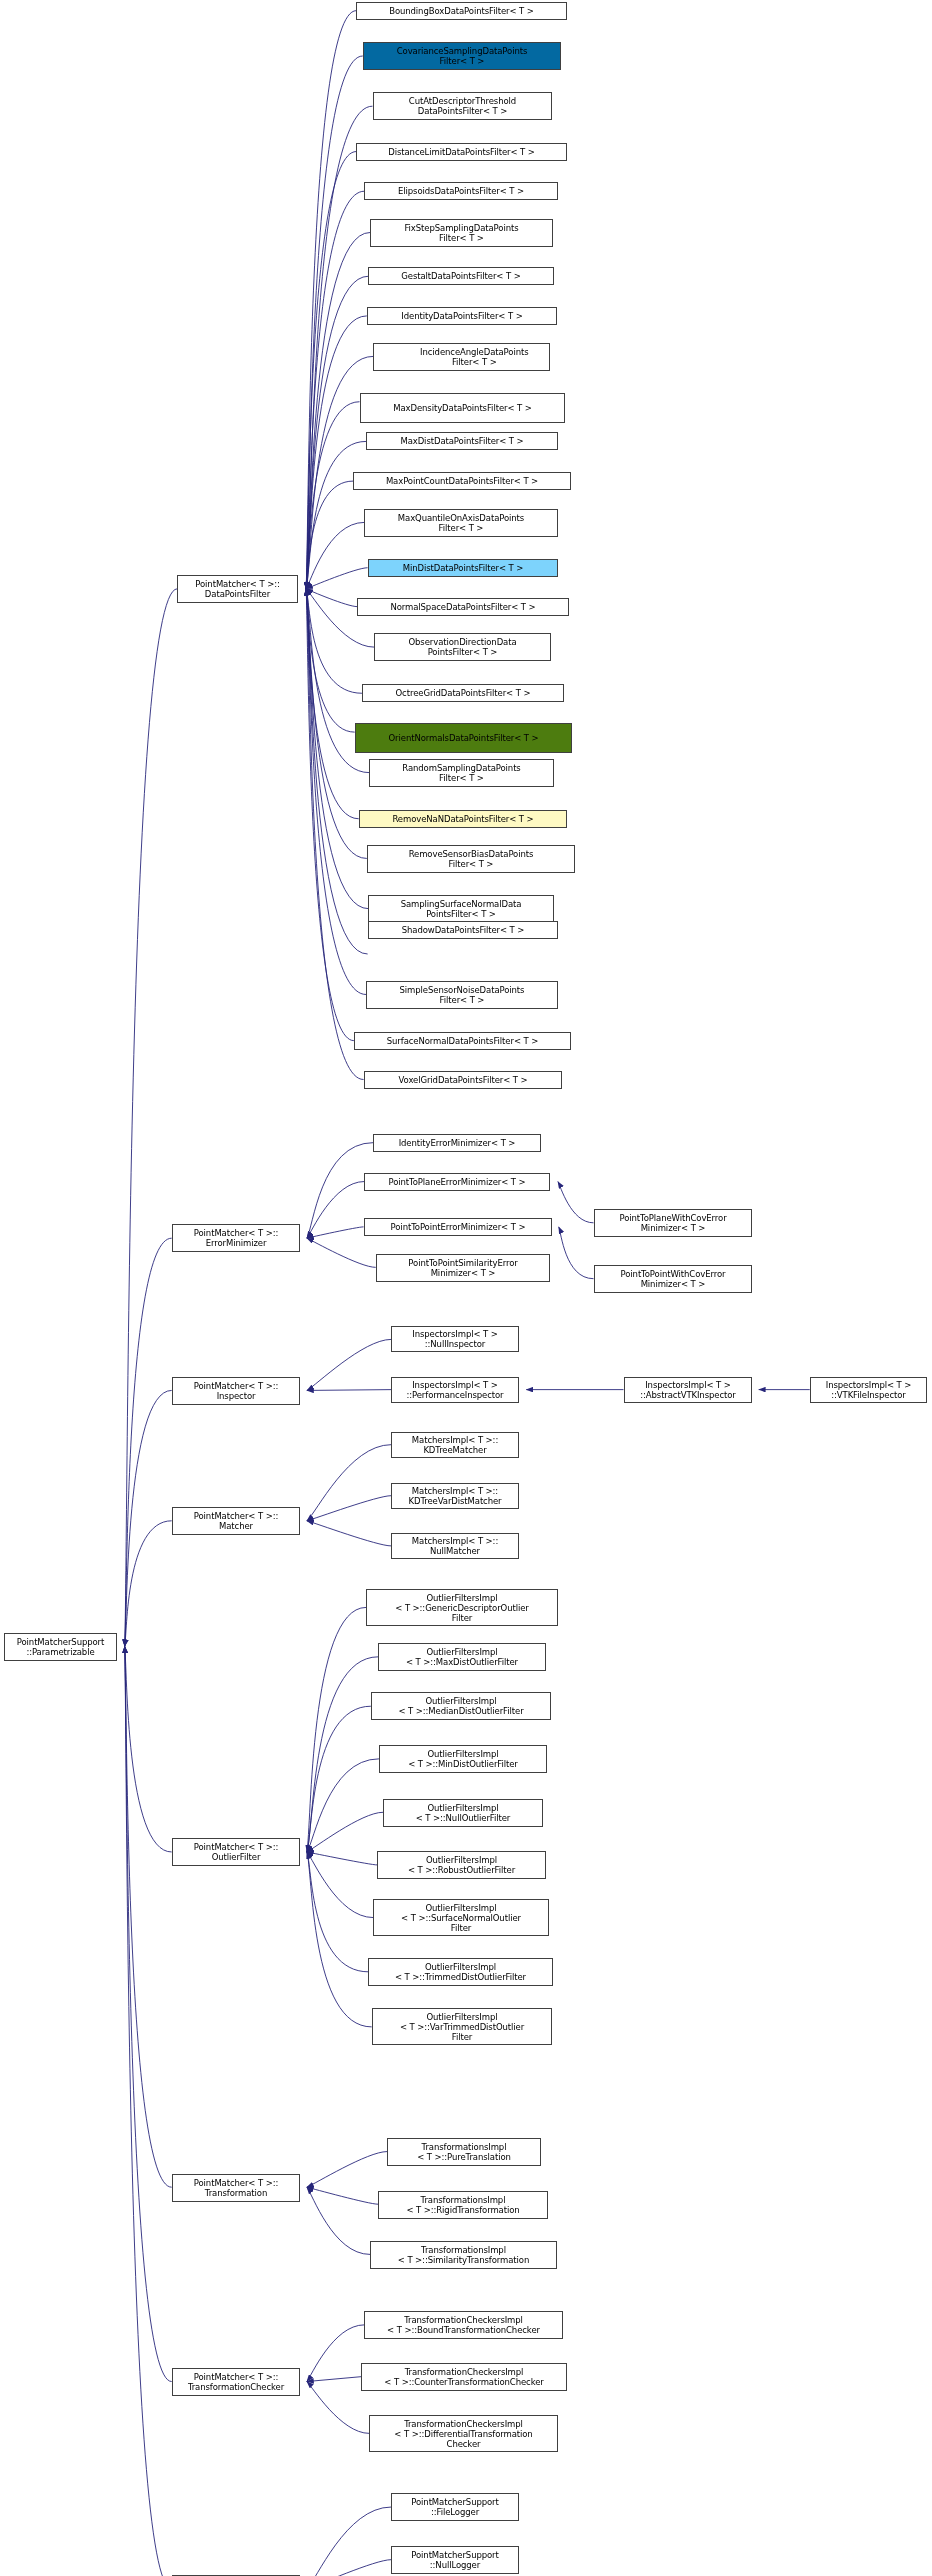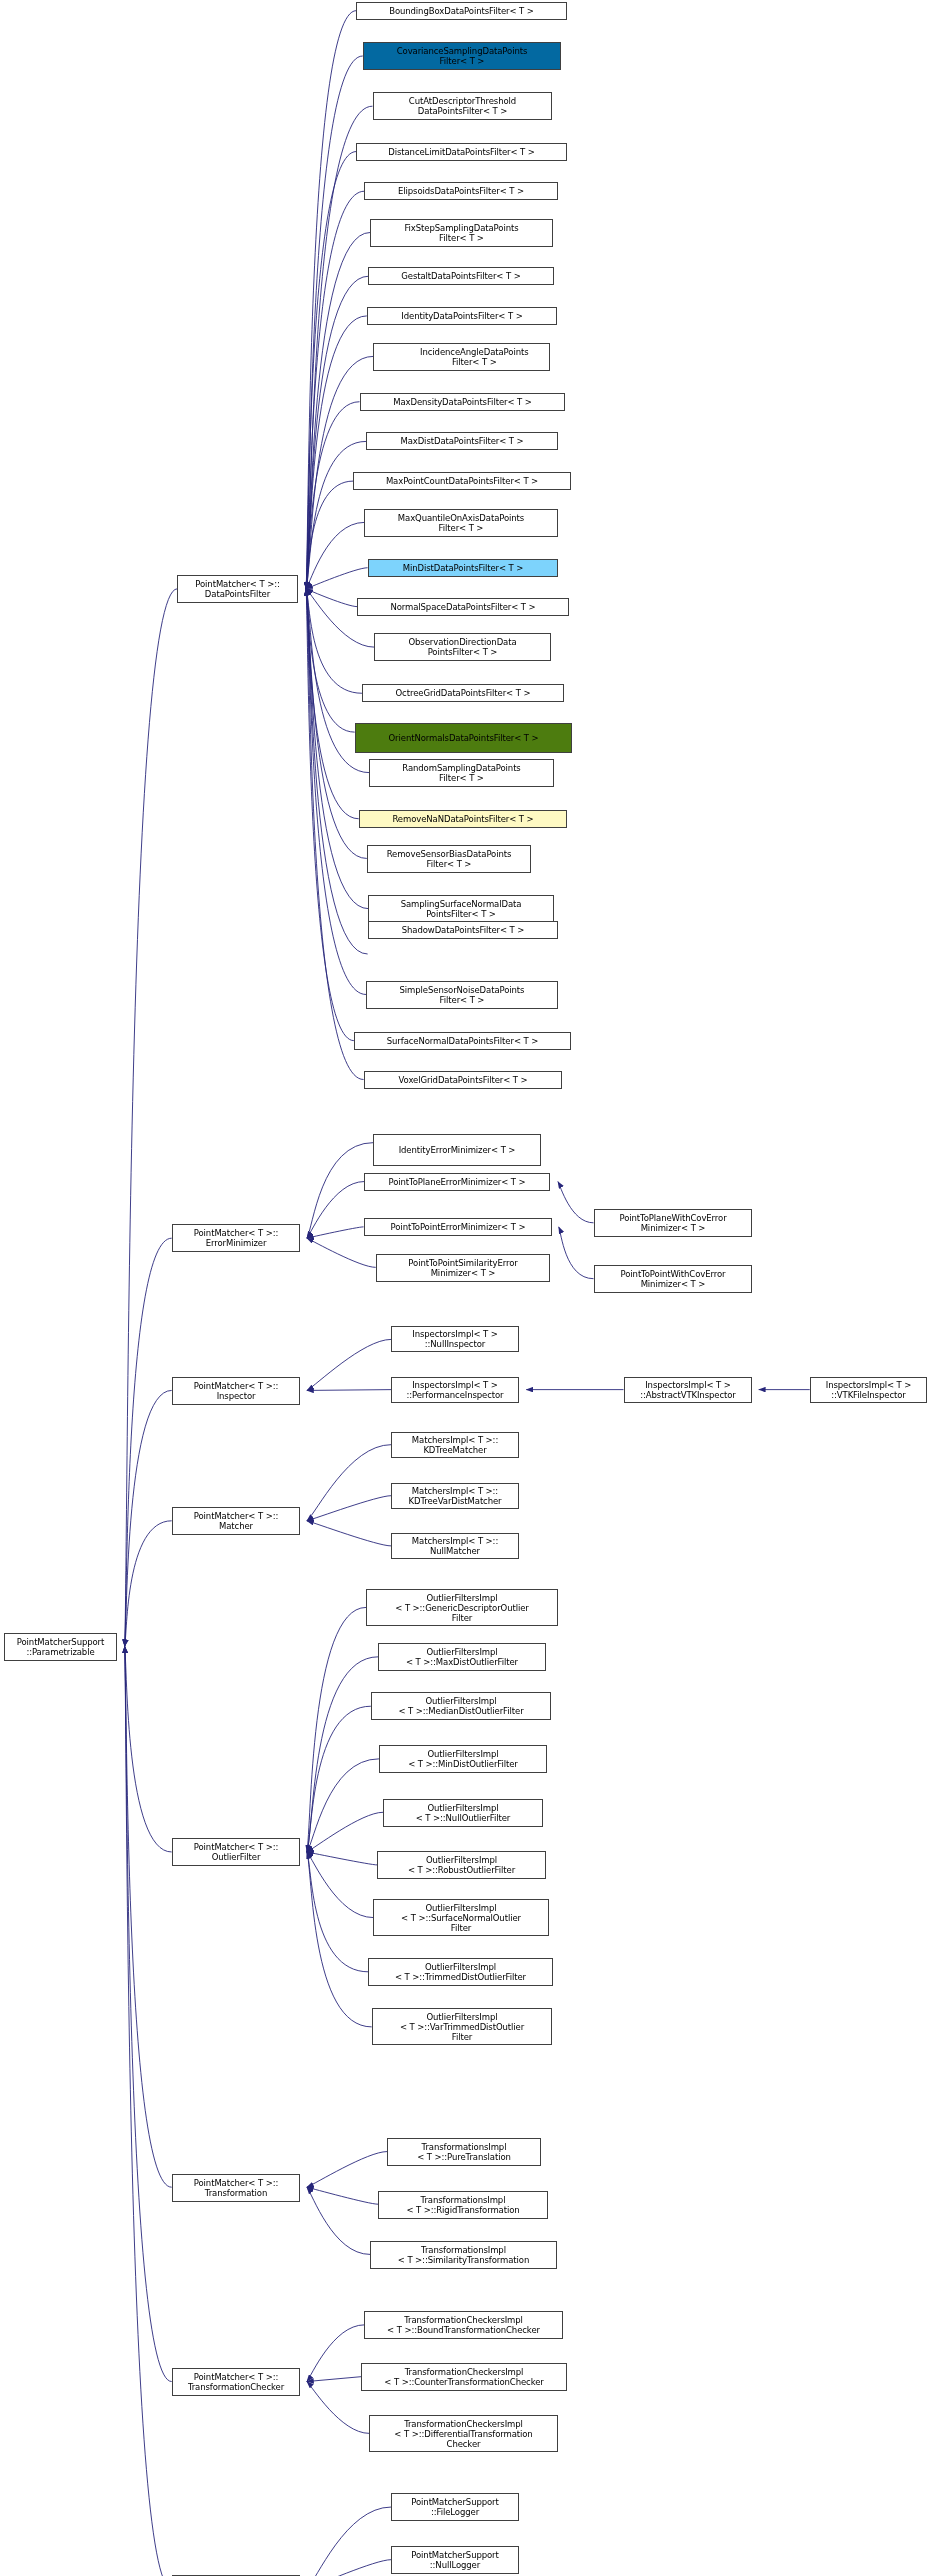--- a/index.html
+++ b/index.html
@@ -145,44 +145,44 @@
       <div class="node" style="left: 373px; top: 92px; width: 179px; height: 27.5px; border-color: rgb(64, 64, 64); background: rgb(255, 255, 255); color: rgb(0, 0, 0);">CutAtDescriptorThreshold
 DataPointsFilter&lt; T &gt;</div>
       <div class="node" style="left: 356px; top: 143px; width: 211px; height: 18px; border-color: rgb(64, 64, 64); background: rgb(255, 255, 255); color: rgb(0, 0, 0);">DistanceLimitDataPointsFilter&lt; T &gt;</div>
       <div class="node" style="left: 364px; top: 182px; width: 194px; height: 18px; border-color: rgb(64, 64, 64); background: rgb(255, 255, 255); color: rgb(0, 0, 0);">ElipsoidsDataPointsFilter&lt; T &gt;</div>
       <div class="node" style="left: 370px; top: 219px; width: 183px; height: 27.5px; border-color: rgb(64, 64, 64); background: rgb(255, 255, 255); color: rgb(0, 0, 0);">FixStepSamplingDataPoints
 Filter&lt; T &gt;</div>
       <div class="node" style="left: 368px; top: 267px; width: 186px; height: 18px; border-color: rgb(64, 64, 64); background: rgb(255, 255, 255); color: rgb(0, 0, 0);">GestaltDataPointsFilter&lt; T &gt;</div>
       <div class="node" style="left: 367px; top: 307px; width: 190px; height: 18px; border-color: rgb(64, 64, 64); background: rgb(255, 255, 255); color: rgb(0, 0, 0);">IdentityDataPointsFilter&lt; T &gt;</div>
       <div class="node" style="left: 373px; top: 343px; width: 177px; height: 27.5px; border-color: rgb(64, 64, 64); background: rgb(255, 255, 255); color: rgb(0, 0, 0); padding-left: 28px;">IncidenceAngleDataPoints
 Filter&lt; T &gt;</div>
-      <div class="node" style="left: 360px; top: 393px; width: 205px; height: 18px; border-color: rgb(64, 64, 64); background: rgb(255, 255, 255); color: rgb(0, 0, 0);">MaxDensityDataPointsFilter&lt; T &gt;</div>
+      <div class="node" style="left: 360px; top: 393px; width: 205px; height: 30px; border-color: rgb(64, 64, 64); background: rgb(255, 255, 255); color: rgb(0, 0, 0);">MaxDensityDataPointsFilter&lt; T &gt;</div>
       <div class="node" style="left: 366px; top: 432px; width: 192px; height: 18px; border-color: rgb(64, 64, 64); background: rgb(255, 255, 255); color: rgb(0, 0, 0); text-align: center;">MaxDistDataPointsFilter&lt; T &gt;</div>
       <div class="node" style="left: 353px; top: 472px; width: 218px; height: 18px; border-color: rgb(64, 64, 64); background: rgb(255, 255, 255); color: rgb(0, 0, 0); text-align: right;">MaxPointCountDataPointsFilter&lt; T &gt;</div>
       <div class="node" style="left: 364px; top: 509px; width: 194px; height: 27.5px; border-color: rgb(64, 64, 64); background: rgb(255, 255, 255); color: rgb(0, 0, 0);">MaxQuantileOnAxisDataPoints
 Filter&lt; T &gt;</div>
       <div class="node" style="left: 368px; top: 559px; width: 190px; height: 18px; border-color: rgb(64, 64, 64); background: #7dd3fc; color: rgb(0, 0, 0);">MinDistDataPointsFilter&lt; T &gt;</div>
       <div class="node" style="left: 357px; top: 598px; width: 212px; height: 18px; border-color: rgb(64, 64, 64); background: rgb(255, 255, 255); color: rgb(0, 0, 0);">NormalSpaceDataPointsFilter&lt; T &gt;</div>
       <div class="node" style="left: 374px; top: 633px; width: 177px; height: 27.5px; border-color: rgb(64, 64, 64); background: rgb(255, 255, 255); color: rgb(0, 0, 0);">ObservationDirectionData
 PointsFilter&lt; T &gt;</div>
       <div class="node" style="left: 362px; top: 684px; width: 202px; height: 18px; border-color: rgb(64, 64, 64); background: rgb(255, 255, 255); color: rgb(0, 0, 0);">OctreeGridDataPointsFilter&lt; T &gt;</div>
       <div class="node" style="left: 355px; top: 723px; width: 217px; height: 30px; border-color: rgb(64, 64, 64); background: #4d7c0f; color: rgb(0, 0, 0);">OrientNormalsDataPointsFilter&lt; T &gt;</div>
       <div class="node" style="left: 369px; top: 759px; width: 185px; height: 27.5px; border-color: rgb(64, 64, 64); background: rgb(255, 255, 255); color: rgb(0, 0, 0);">RandomSamplingDataPoints
 Filter&lt; T &gt;</div>
       <div class="node" style="left: 359px; top: 810px; width: 208px; height: 18px; border-color: rgb(64, 64, 64); background: #fef9c3; color: rgb(0, 0, 0);">RemoveNaNDataPointsFilter&lt; T &gt;</div>
-      <div class="node" style="left: 367px; top: 845px; width: 164px; height: 27.5px; border-color: rgb(64, 64, 64); background: rgb(255, 255, 255); color: rgb(0, 0, 0);">RemoveSensorBiasDataPoints
+      <div class="node" style="left: 367px; top: 845px; width: 208px; height: 27.5px; border-color: rgb(64, 64, 64); background: rgb(255, 255, 255); color: rgb(0, 0, 0);">RemoveSensorBiasDataPoints
 Filter&lt; T &gt;</div>
       <div class="node" style="left: 368px; top: 895px; width: 186px; height: 27.5px; border-color: rgb(64, 64, 64); background: rgb(255, 255, 255); color: rgb(0, 0, 0);">SamplingSurfaceNormalData
 PointsFilter&lt; T &gt;</div>
       <div class="node" style="left: 368px; top: 921px; width: 190px; height: 18px; border-color: rgb(64, 64, 64); background: rgb(255, 255, 255); color: rgb(0, 0, 0);">ShadowDataPointsFilter&lt; T &gt;</div>
       <div class="node" style="left: 366px; top: 981px; width: 192px; height: 27.5px; border-color: rgb(64, 64, 64); background: rgb(255, 255, 255); color: rgb(0, 0, 0);">SimpleSensorNoiseDataPoints
 Filter&lt; T &gt;</div>
       <div class="node" style="left: 354px; top: 1032px; width: 217px; height: 18px; border-color: rgb(64, 64, 64); background: rgb(255, 255, 255); color: rgb(0, 0, 0);">SurfaceNormalDataPointsFilter&lt; T &gt;</div>
       <div class="node" style="left: 364px; top: 1071px; width: 198px; height: 18px; border-color: rgb(64, 64, 64); background: rgb(255, 255, 255); color: rgb(0, 0, 0);">VoxelGridDataPointsFilter&lt; T &gt;</div>
-      <div class="node" style="left: 373px; top: 1134px; width: 168px; height: 32px; border-color: rgb(64, 64, 64); background: rgb(255, 255, 255); color: rgb(0, 0, 0);">IdentityErrorMinimizer&lt; T &gt;</div>
+      <div class="node" style="left: 373px; top: 1134px; width: 168px; height: 18px; border-color: rgb(64, 64, 64); background: rgb(255, 255, 255); color: rgb(0, 0, 0);">IdentityErrorMinimizer&lt; T &gt;</div>
       <div class="node" style="left: 364px; top: 1173px; width: 186px; height: 18px; border-color: rgb(64, 64, 64); background: rgb(255, 255, 255); color: rgb(0, 0, 0);">PointToPlaneErrorMinimizer&lt; T &gt;</div>
       <div class="node" style="left: 364px; top: 1218px; width: 188px; height: 18px; border-color: rgb(64, 64, 64); background: rgb(255, 255, 255); color: rgb(0, 0, 0);">PointToPointErrorMinimizer&lt; T &gt;</div>
       <div class="node" style="left: 376px; top: 1254px; width: 174px; height: 27.5px; border-color: rgb(64, 64, 64); background: rgb(255, 255, 255); color: rgb(0, 0, 0);">PointToPointSimilarityError
 Minimizer&lt; T &gt;</div>
       <div class="node" style="left: 594px; top: 1209px; width: 158px; height: 27.5px; border-color: rgb(64, 64, 64); background: rgb(255, 255, 255); color: rgb(0, 0, 0);">PointToPlaneWithCovError
 Minimizer&lt; T &gt;</div>
       <div class="node" style="left: 594px; top: 1265px; width: 158px; height: 27.5px; border-color: rgb(64, 64, 64); background: rgb(255, 255, 255); color: rgb(0, 0, 0);">PointToPointWithCovError
 Minimizer&lt; T &gt;</div>
       <div class="node" style="left: 391px; top: 1326px; width: 128px; height: 26px; border-color: rgb(64, 64, 64); background: rgb(255, 255, 255); color: rgb(0, 0, 0);">InspectorsImpl&lt; T &gt;
 ::NullInspector</div>

